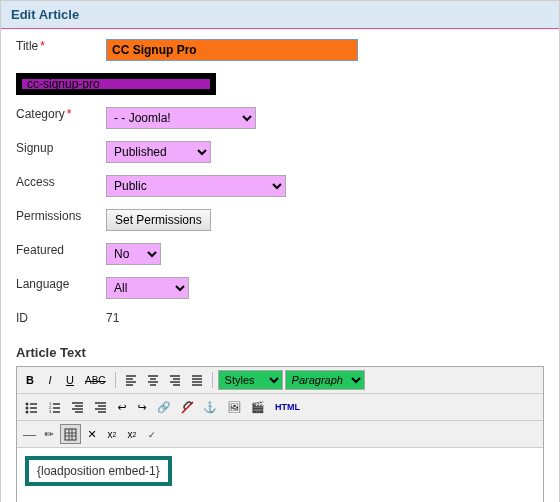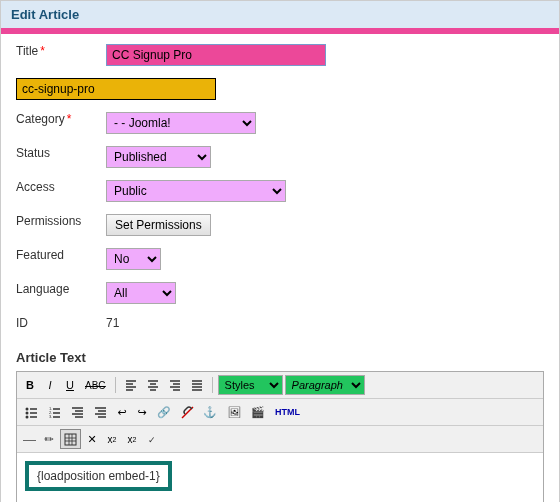--- a/index.html
+++ b/index.html
@@ -10,21 +10,21 @@
       color: #333;
     }
     .container {
       width: 560px;
       min-height: 502px;
       background: #fff;
       border: 1px solid #ccc;
     }
     .header {
       background: #dce9f5;
-      border-bottom: 6px solid #ec4899;
+      border-bottom: 1px solid #ec4899;
       padding: 6px 10px;
     }
     .header span {
       font-weight: bold;
       color: #1a5276;
       font-size: 13px;
     }
     .form-area {
       padding: 10px 15px;
     }
@@ -37,47 +37,48 @@
       width: 90px;
       font-size: 12px;
       color: #333;
       flex-shrink: 0;
     }
     .required-star {
       color: red;
       margin-left: 2px;
     }
     .form-control-text {
-      border: 1px solid #000000;
-      background: #eab308;
+      border: 6px solid #000000;
+      background: #a21caf;
       padding: 2px 5px;
       font-size: 12px;
       height: 22px;
     }
     .title-input {
-      width: 220px;
-      background: #ec4899;
+      width: 252px;
+      background: #f97316;
       border: 1px solid #7799cc;
+      font-weight: bold;
     }
     .alias-input {
       width: 200px;
     }
     .select-control {
       border: 1px solid #aaa;
       background: #f0abfc;
       font-size: 12px;
       height: 22px;
       padding: 1px 3px;
       cursor: pointer;
     }
     .category-select { width: 150px; }
     .status-select { width: 105px; }
     .access-select { width: 180px; }
     .featured-select { width: 55px; }
-    .language-select { width: 70px; }
+    .language-select { width: 83px; }
     .set-permissions-btn {
       border: 1px solid #aaa;
       background: linear-gradient(to bottom, #f8f8f8, #e0e0e0);
       padding: 2px 8px;
       font-size: 12px;
       cursor: pointer;
       height: 22px;
     }
     .id-value {
       font-size: 12px;
@@ -180,21 +181,21 @@
     <div class="form-row">
       <div class="form-label">
         <span>Category</span><span class="required-star">*</span>
       </div>
       <select class="select-control category-select">
         <option>- - Joomla!</option>
       </select>
     </div>
 
     <div class="form-row">
-      <div class="form-label">Status</div>
+      <div class="form-label">Signup</div>
       <select class="select-control status-select">
         <option>Published</option>
       </select>
     </div>
 
     <div class="form-row">
       <div class="form-label">Access</div>
       <select class="select-control access-select">
         <option>Public</option>
       </select>

